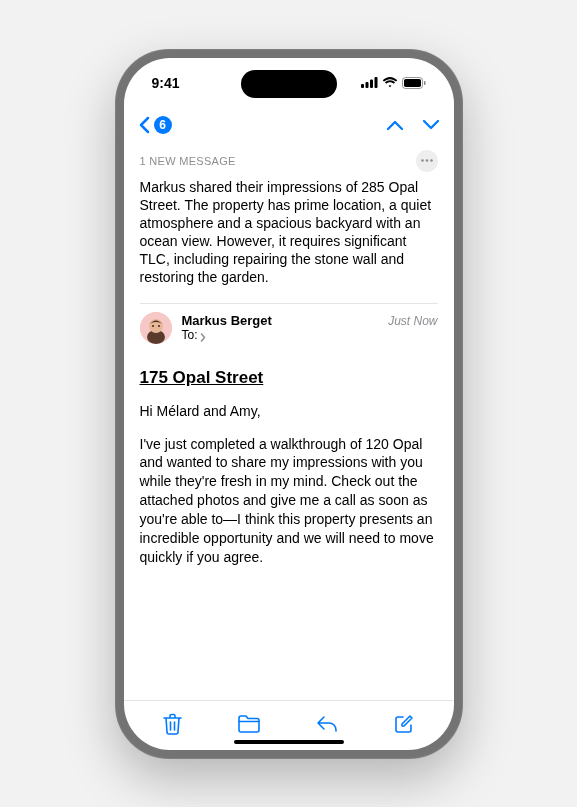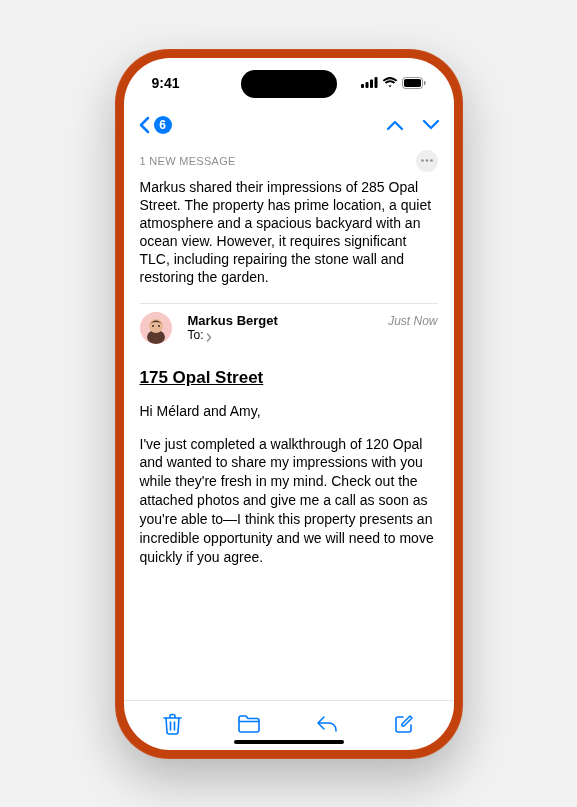--- a/index.html
+++ b/index.html
@@ -9,21 +9,21 @@
     justify-content: center;
     align-items: center;
     width: 577px;
     height: 807px;
     font-family: -apple-system, "Helvetica Neue", Helvetica, Arial, sans-serif;
     -webkit-font-smoothing: antialiased;
   }
   .phone {
     width: 348px;
     height: 710px;
-    background: #c2410c;
+    background: #737373;
     border-radius: 54px;
     padding: 9px;
     box-shadow: 0 20px 50px rgba(0,0,0,0.25), inset 0 0 2px rgba(255,255,255,0.3);
     position: relative;
   }
   .screen {
     width: 100%;
     height: 100%;
     background: #fff;
     border-radius: 46px;
@@ -106,21 +106,21 @@
   }
   .summary-text {
     font-size: 14px;
     line-height: 1.3;
     color: #000;
     margin-bottom: 16px;
   }
   .sender-row {
     display: flex;
     align-items: center;
-    gap: 16px;
+    gap: 10px;
     padding: 8px 0;
     border-top: 1px solid #e5e5e7;
   }
   .avatar {
     width: 32px; height: 32px;
     border-radius: 16px;
     background: #f6c9c7;
     display: flex;
     align-items: center;
     justify-content: center;

